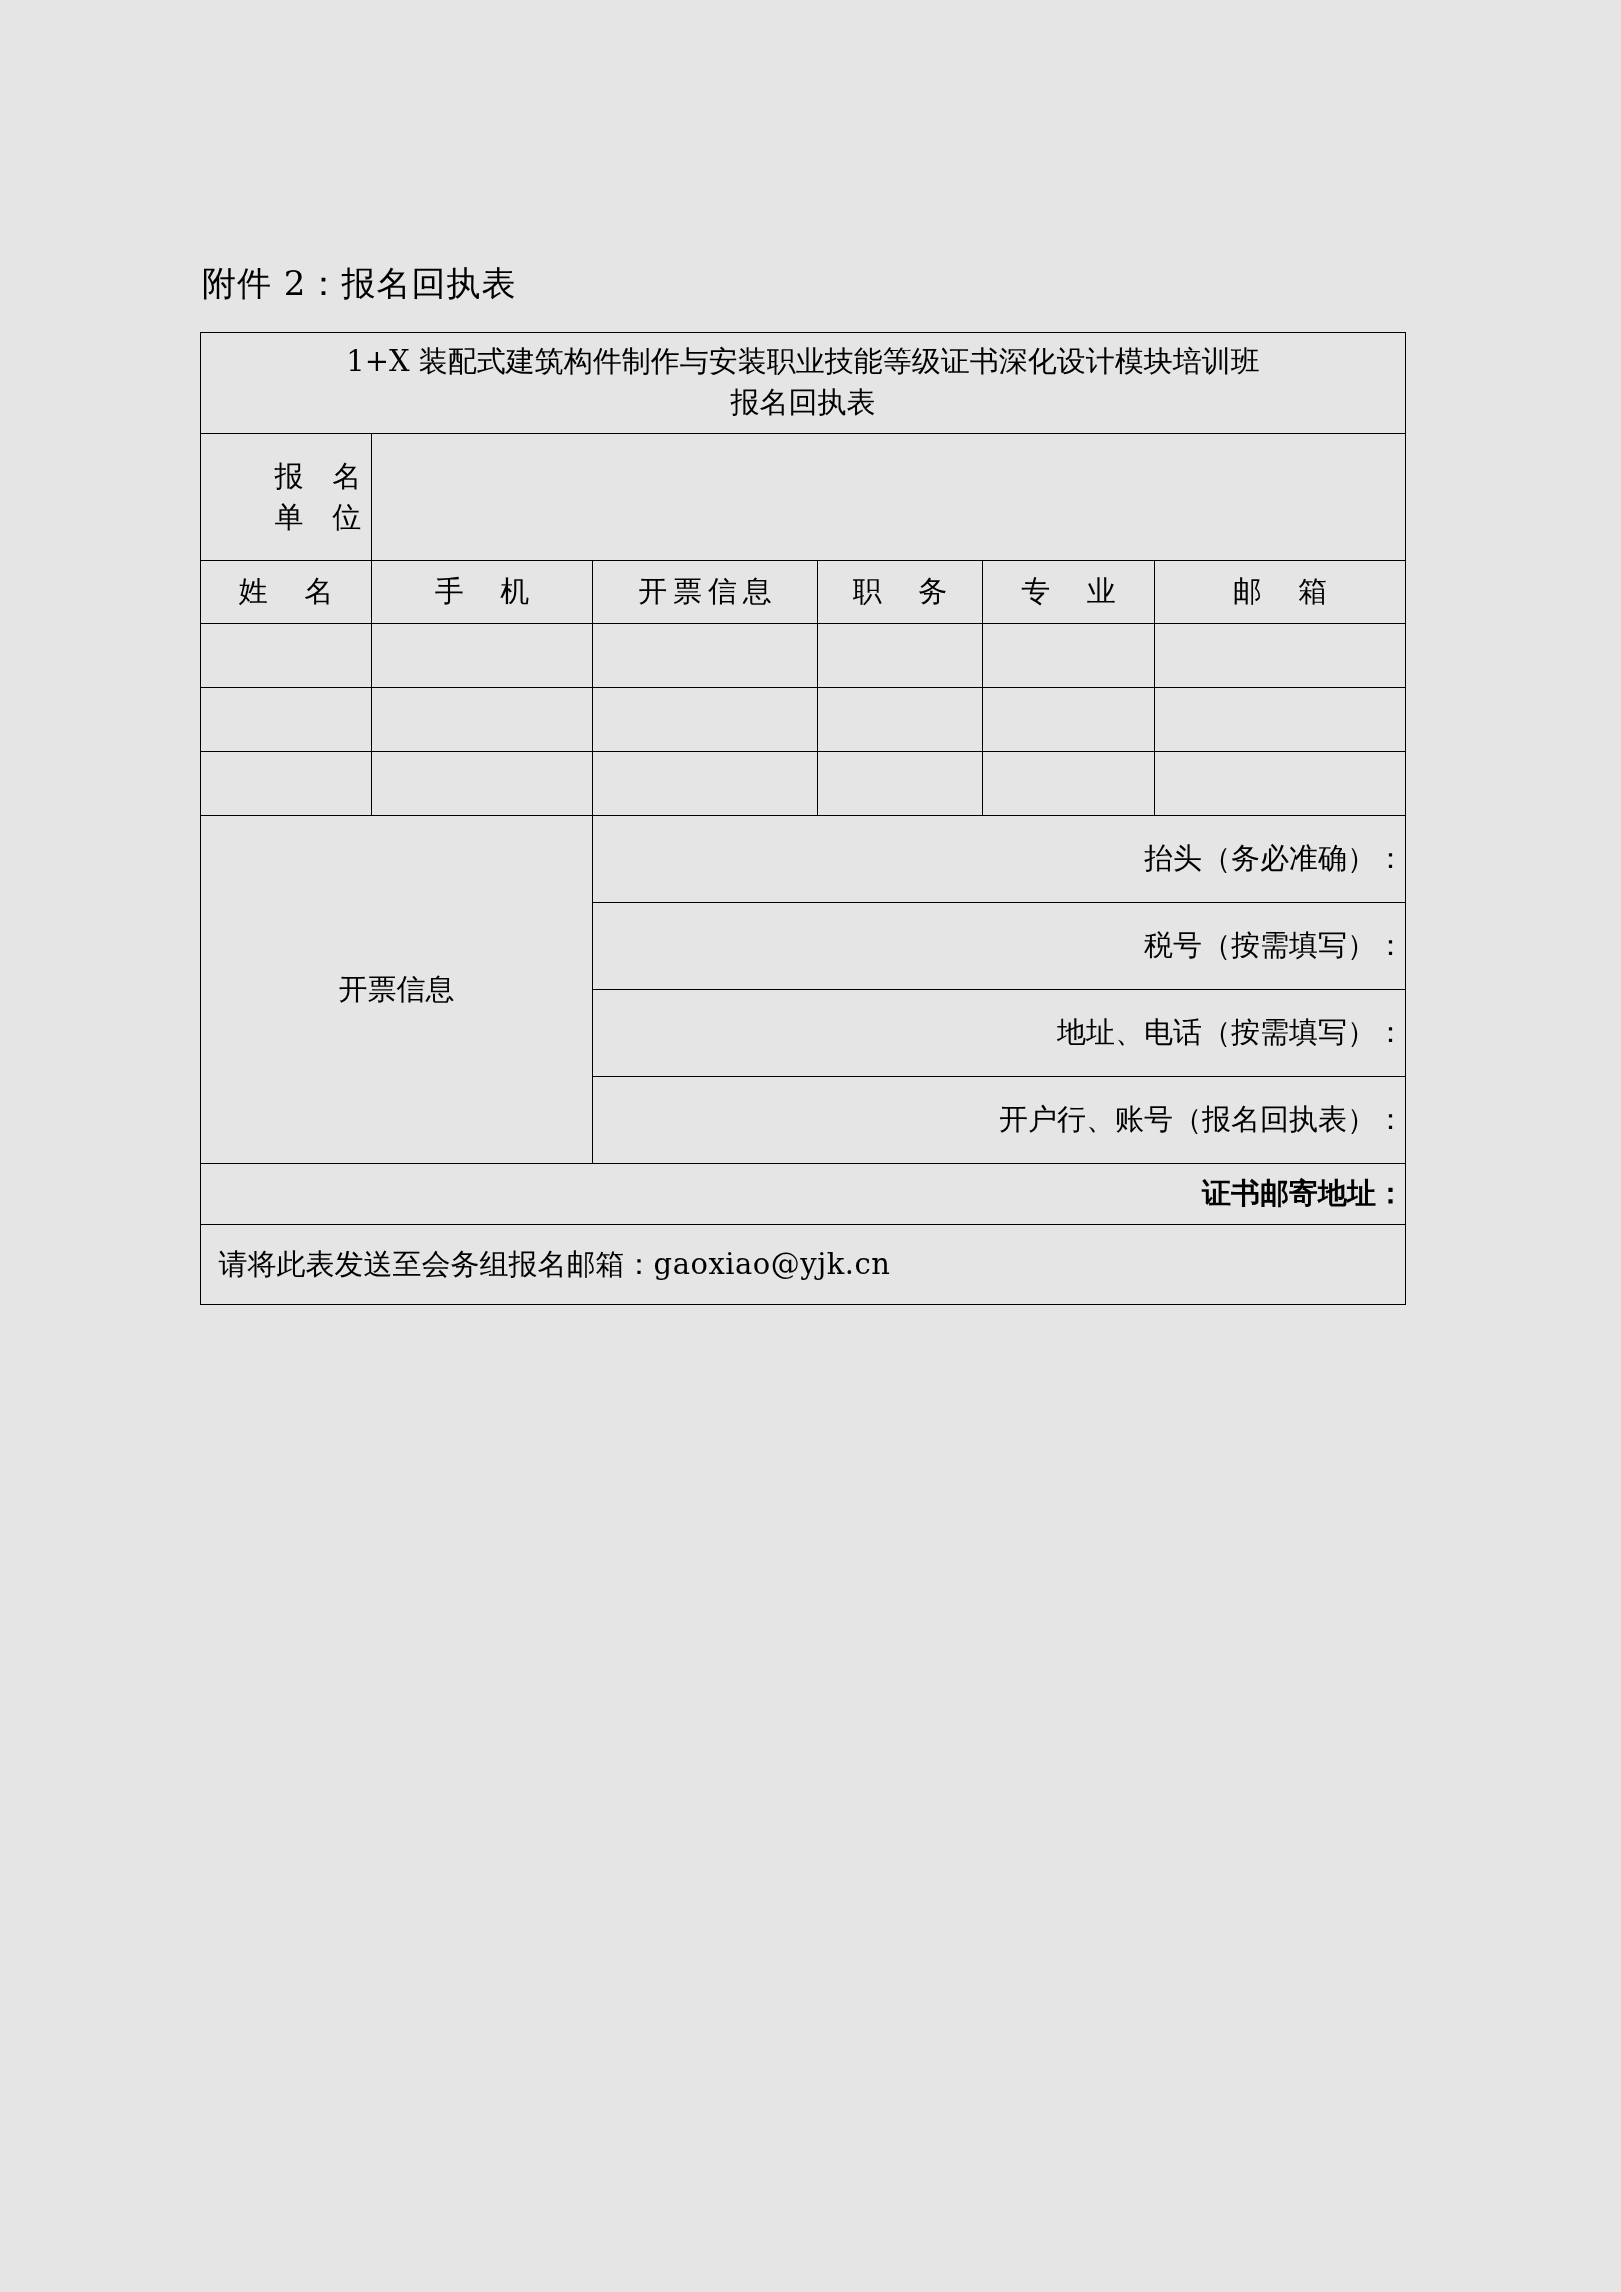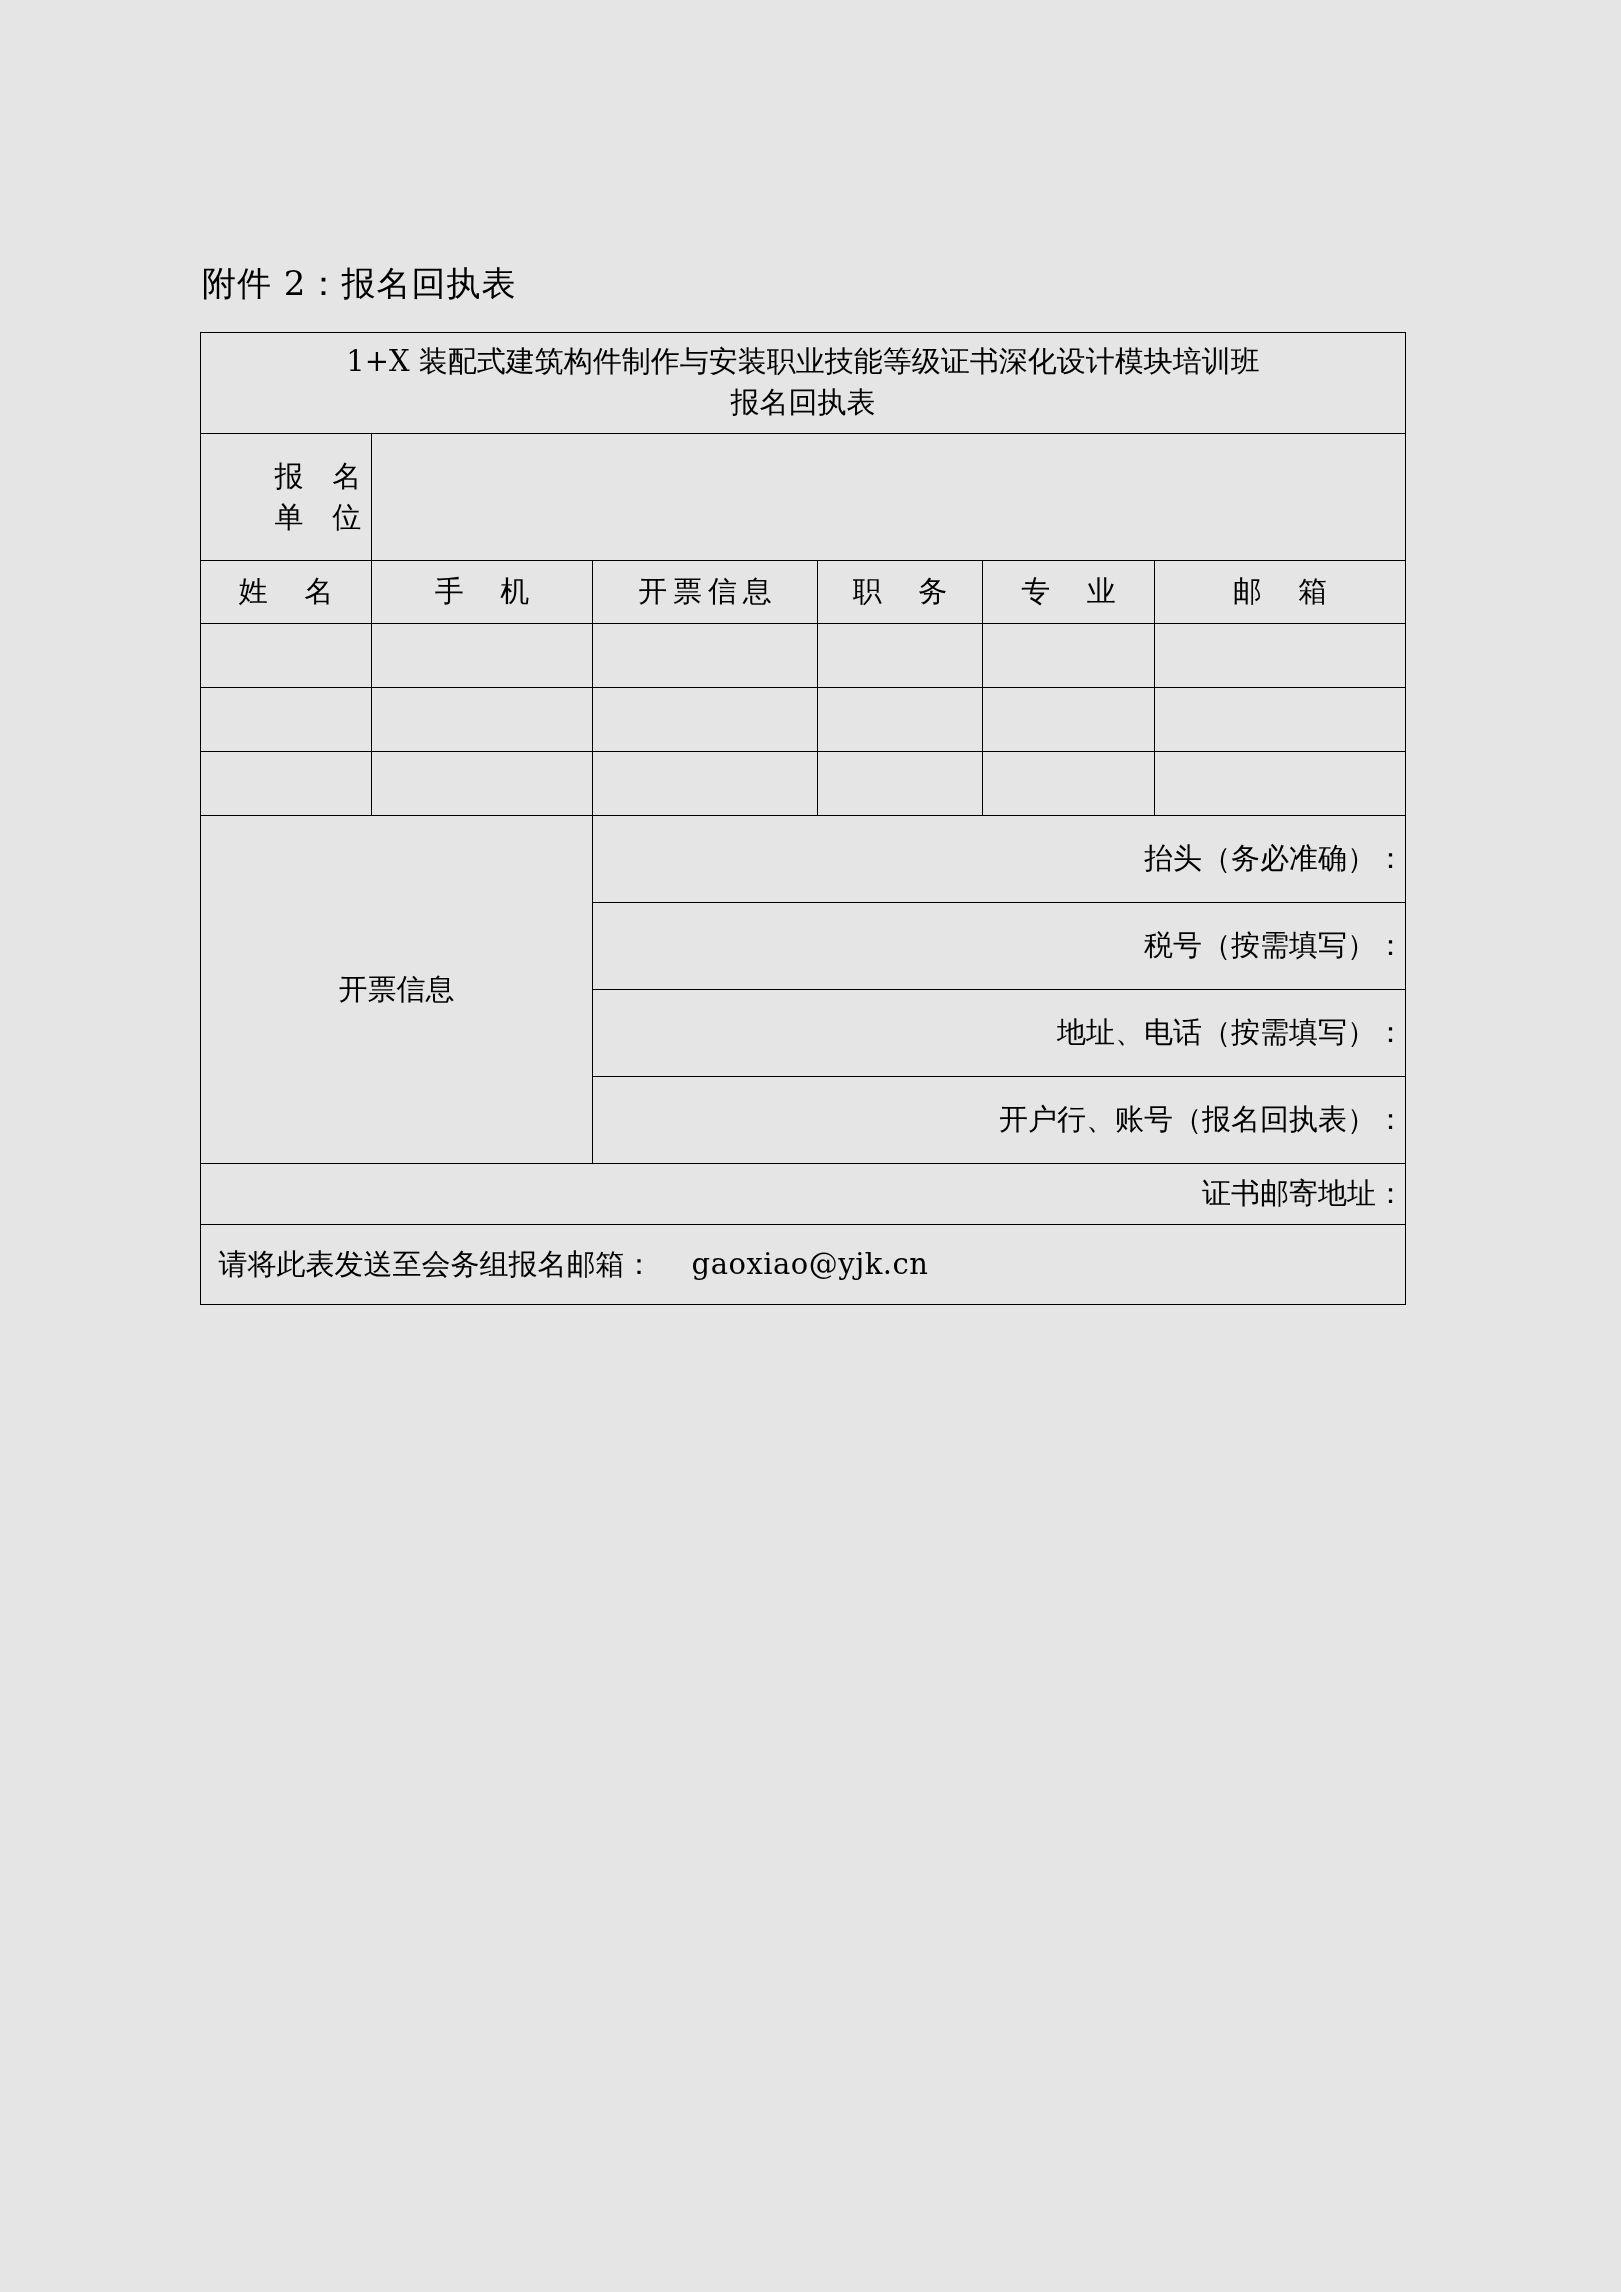--- a/index.html
+++ b/index.html
@@ -99,36 +99,35 @@
     letter-spacing: 5.9px;
     padding-left: 5.9px;
     display: inline-block;
   }
 
   .row-h-title { height: 92px; }
   .row-h-unit  { height: 93px; }
   .row-h-head  { height: 63px; }
   .row-h-blank { height: 64px; }
   .row-h-inv   { height: 87px; }
-  .row-h-mail  { height: 61px; }
+  .row-h-mail  { height: 61px; font-weight: bold; }
   .row-h-send  { height: 80px; }
 
   .invoice-label {
     text-align: center;
     font-size: 29px;
   }
 
   .send-cell {
     font-size: 29px;
     padding-left: 17.6px !important;
   }
   .send-cell .email {
     font-family: "DejaVu Serif", "Liberation Serif", serif;
     letter-spacing: 0.5px;
-    margin-left: 38px;
   }
 </style>
 </head>
 <body>
 
 <div class="page">
 
   <div class="doc-heading">附件 2：报名回执表</div>
 
   <table class="form-table">

